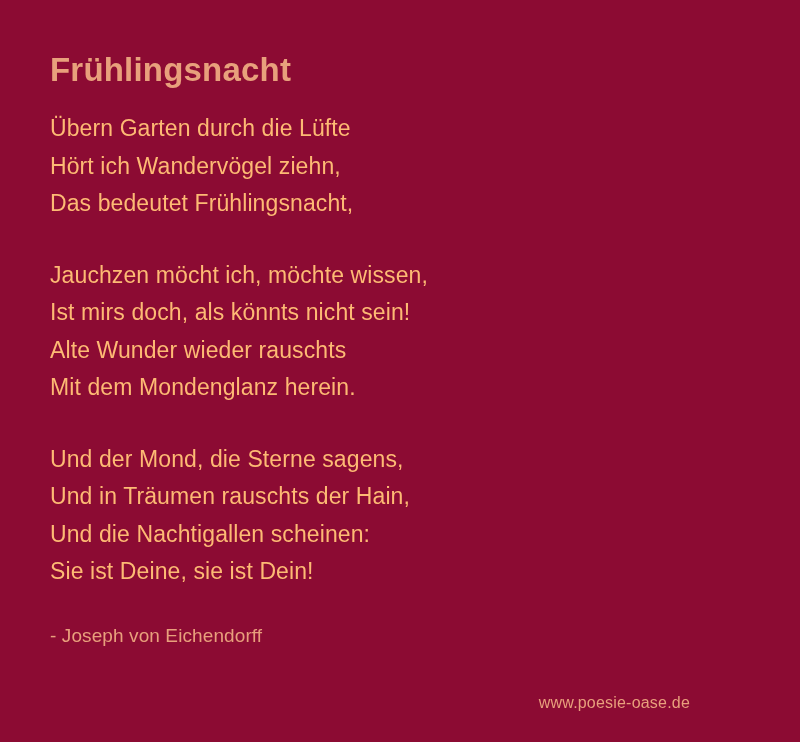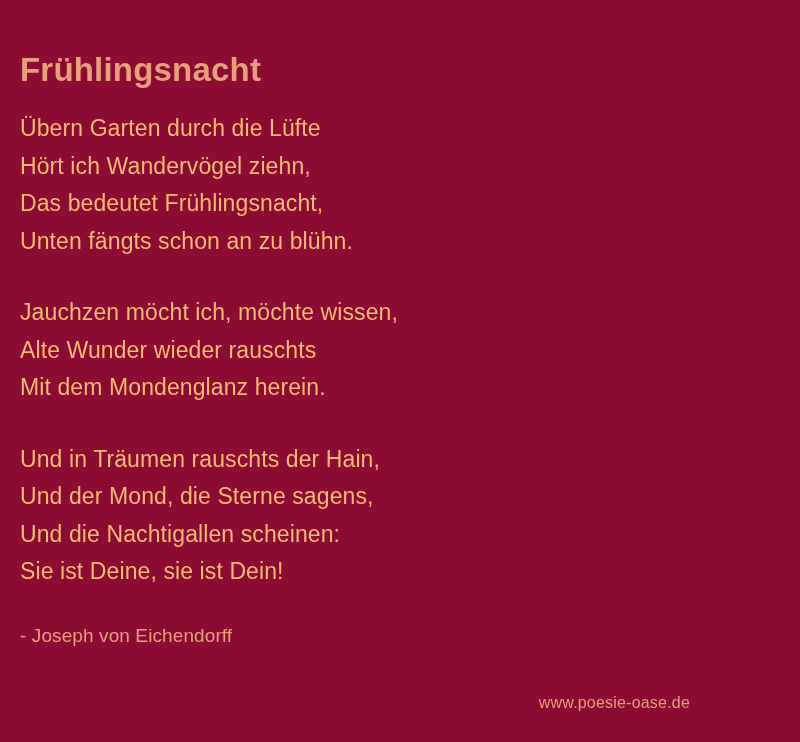--- a/index.html
+++ b/index.html
@@ -11,21 +11,21 @@
     height: 742px;
     background: #8c0b33;
     font-family: "Liberation Sans", sans-serif;
     overflow: hidden;
   }
   .poem-card {
     position: relative;
     width: 800px;
     height: 742px;
     box-sizing: border-box;
-    padding: 52px 48px 0 20px;
+    padding: 52px 48px 0 50px;
   }
   .poem-title {
     color: #e8a07c;
     font-size: 33px;
     font-weight: bold;
     letter-spacing: 0.2px;
     margin: 0 0 22px 0;
     line-height: 1.1;
   }
   .stanza {
@@ -58,32 +58,32 @@
 <body>
 
 <div class="poem-card">
 
   <h1 class="poem-title">Frühlingsnacht</h1>
 
   <div class="stanza">
     <div class="poem-line">Übern Garten durch die Lüfte</div>
     <div class="poem-line">Hört ich Wandervögel ziehn,</div>
     <div class="poem-line">Das bedeutet Frühlingsnacht,</div>
-    <div class="poem-line">Unten fängts schon an zu blühn.</div>
   </div>
 
   <div class="stanza">
     <div class="poem-line">Jauchzen möcht ich, möchte wissen,</div>
+    <div class="poem-line">Ist mirs doch, als könnts nicht sein!</div>
     <div class="poem-line">Alte Wunder wieder rauschts</div>
     <div class="poem-line">Mit dem Mondenglanz herein.</div>
   </div>
 
   <div class="stanza">
+    <div class="poem-line">Und der Mond, die Sterne sagens,</div>
     <div class="poem-line">Und in Träumen rauschts der Hain,</div>
-    <div class="poem-line">Und der Mond, die Sterne sagens,</div>
     <div class="poem-line">Und die Nachtigallen scheinen:</div>
     <div class="poem-line">Sie ist Deine, sie ist Dein!</div>
   </div>
 
   <div class="author">- Joseph von Eichendorff</div>
 
   <div class="site-url">www.poesie-oase.de</div>
 
 </div>
 

